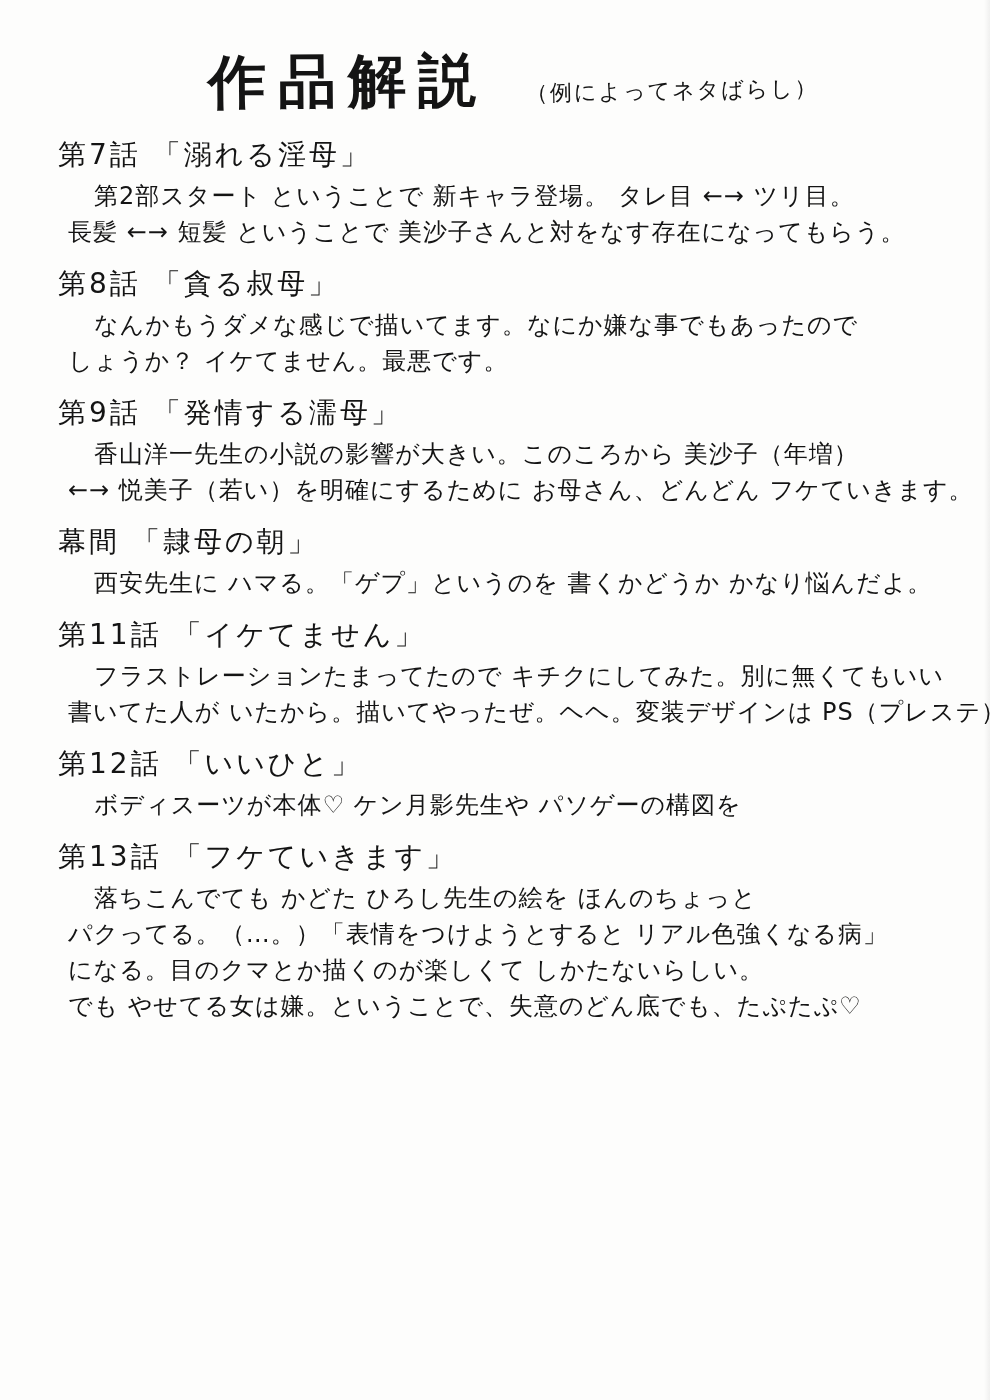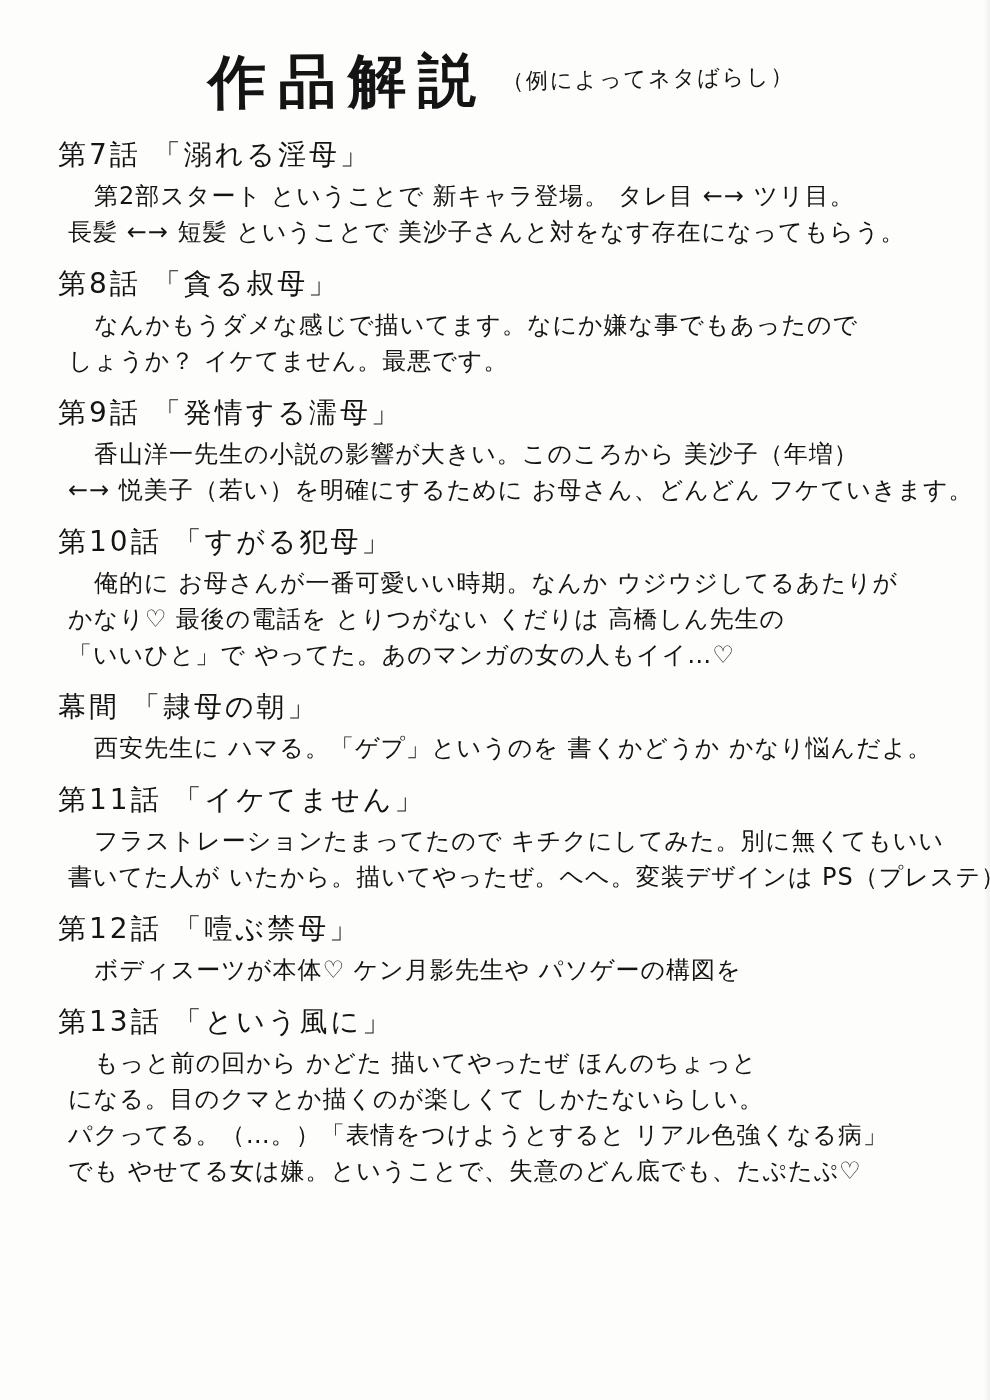--- a/index.html
+++ b/index.html
@@ -13,22 +13,22 @@
     height: 1400px;
     background: #fdfdfc;
     color: #141414;
     font-family: "DejaVu Sans", sans-serif;
     overflow: hidden;
     box-sizing: border-box;
     padding: 52px 38px 0 58px;
   }
   .header-row {
     display: flex;
-    align-items: center;
-    gap: 14px;
+    align-items: flex-end;
+    gap: 38px;
     padding-left: 150px;
     margin-bottom: 26px;
   }
   .page-title {
     font-size: 58px;
     font-weight: 700;
     letter-spacing: 12px;
     line-height: 1;
     transform: rotate(-0.5deg);
   }
@@ -87,41 +87,35 @@
         <div class="entry-heading">第8話 「貪る叔母」</div>
         <div class="line first">なんかもうダメな感じで描いてます。なにか嫌な事でもあったので</div>
         <div class="line cont">しょうか？ イケてません。最悪です。</div>
       </section>
       <section class="entry">
         <div class="entry-heading">第9話 「発情する濡母」</div>
         <div class="line first">香山洋一先生の小説の影響が大きい。このころから 美沙子（年増）</div>
         <div class="line cont">←→ 悦美子（若い）を明確にするために お母さん、どんどん フケていきます。</div>
       </section>
       <section class="entry">
-        <div class="entry-heading">第10話 「すがる犯母」</div>
-        <div class="line first">俺的に お母さんが一番可愛いい時期。なんか ウジウジしてるあたりが</div>
-        <div class="line cont">かなり♡ 最後の電話を とりつがない くだりは 高橋しん先生の</div>
-        <div class="line cont">「いいひと」で やってた。あのマンガの女の人もイイ…♡</div>
-      </section>
-      <section class="entry">
         <div class="entry-heading">幕間 「隷母の朝」</div>
         <div class="line first">西安先生に ハマる。「ゲプ」というのを 書くかどうか かなり悩んだよ。</div>
       </section>
       <section class="entry">
         <div class="entry-heading">第11話 「イケてません」</div>
         <div class="line first">フラストレーションたまってたので キチクにしてみた。別に無くてもいい</div>
         <div class="line cont">書いてた人が いたから。描いてやったぜ。ヘヘ。変装デザインは PS（プレステ）の</div>
       </section>
       <section class="entry">
-        <div class="entry-heading">第12話 「噎ぶ禁母」</div>
+        <div class="entry-heading">第12話 「いいひと」</div>
         <div class="line first">ボディスーツが本体♡ ケン月影先生や パソゲーの構図を</div>
       </section>
       <section class="entry">
-        <div class="entry-heading">第13話 「という風に」</div>
-        <div class="line first">もっと前の回から かどた 描いてやったぜ ほんのちょっと</div>
+        <div class="entry-heading">第13話 「フケていきます」</div>
+        <div class="line first">落ちこんでても かどた ひろし先生の絵を ほんのちょっと</div>
+        <div class="line cont">パクってる。（…。）「表情をつけようとすると リアル色強くなる病」</div>
         <div class="line cont">になる。目のクマとか描くのが楽しくて しかたないらしい。</div>
-        <div class="line cont">パクってる。（…。）「表情をつけようとすると リアル色強くなる病」</div>
         <div class="line cont">でも やせてる女は嫌。ということで、失意のどん底でも、たぷたぷ♡</div>
       </section>
     </div>
 
   <div class="scan-edge"></div>
 </div>
 
 </body></html>

